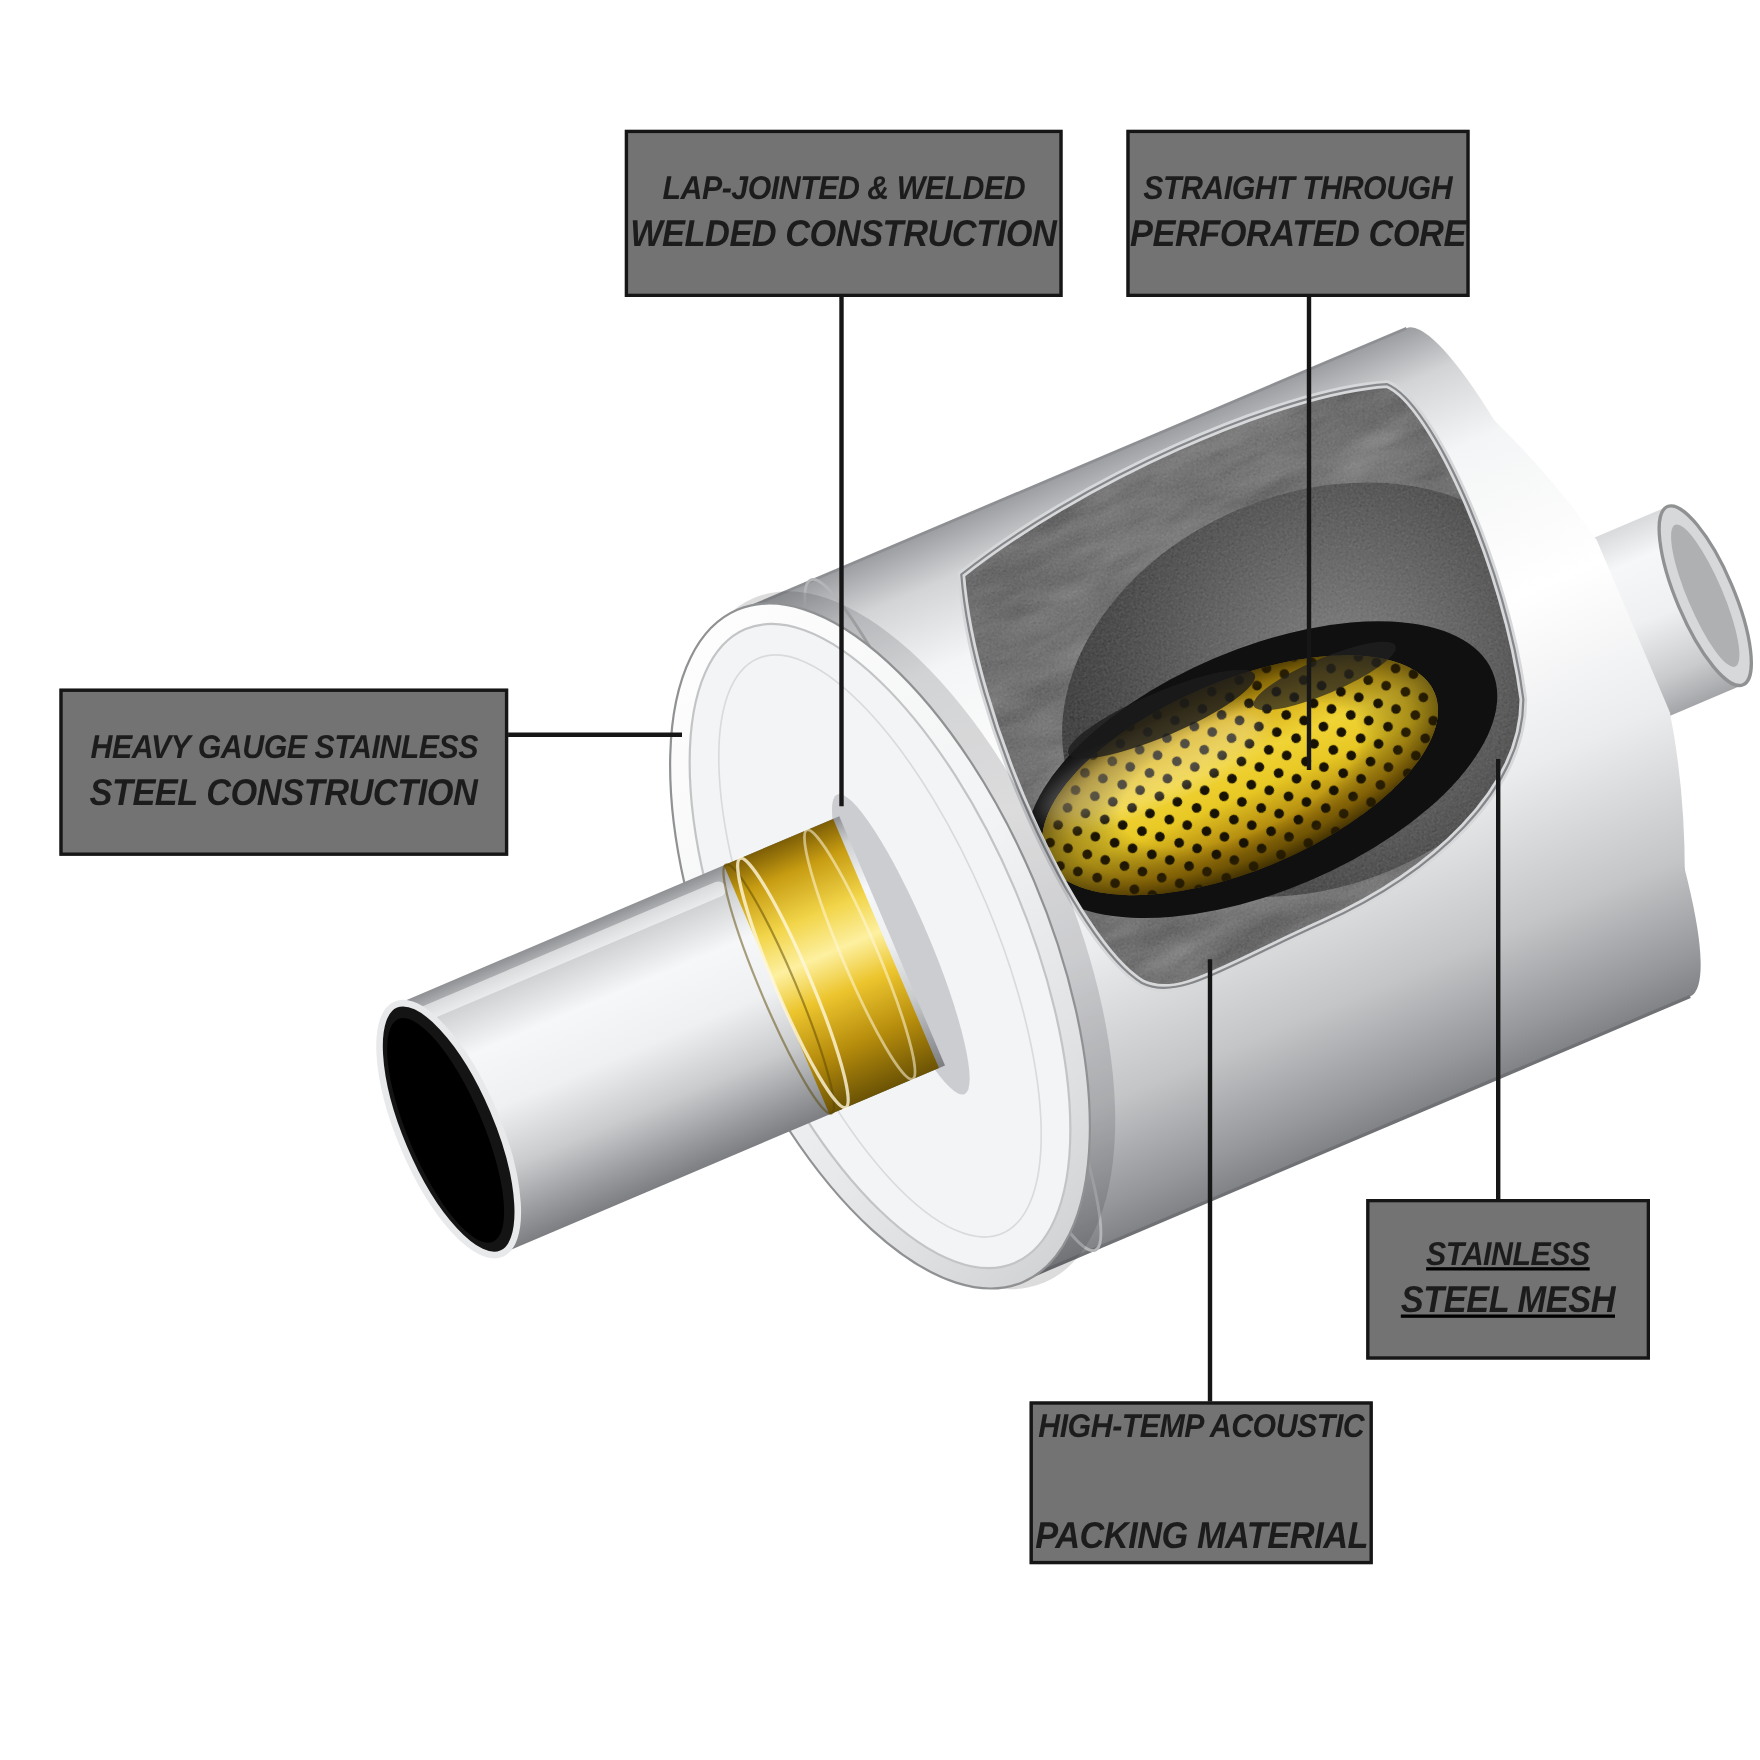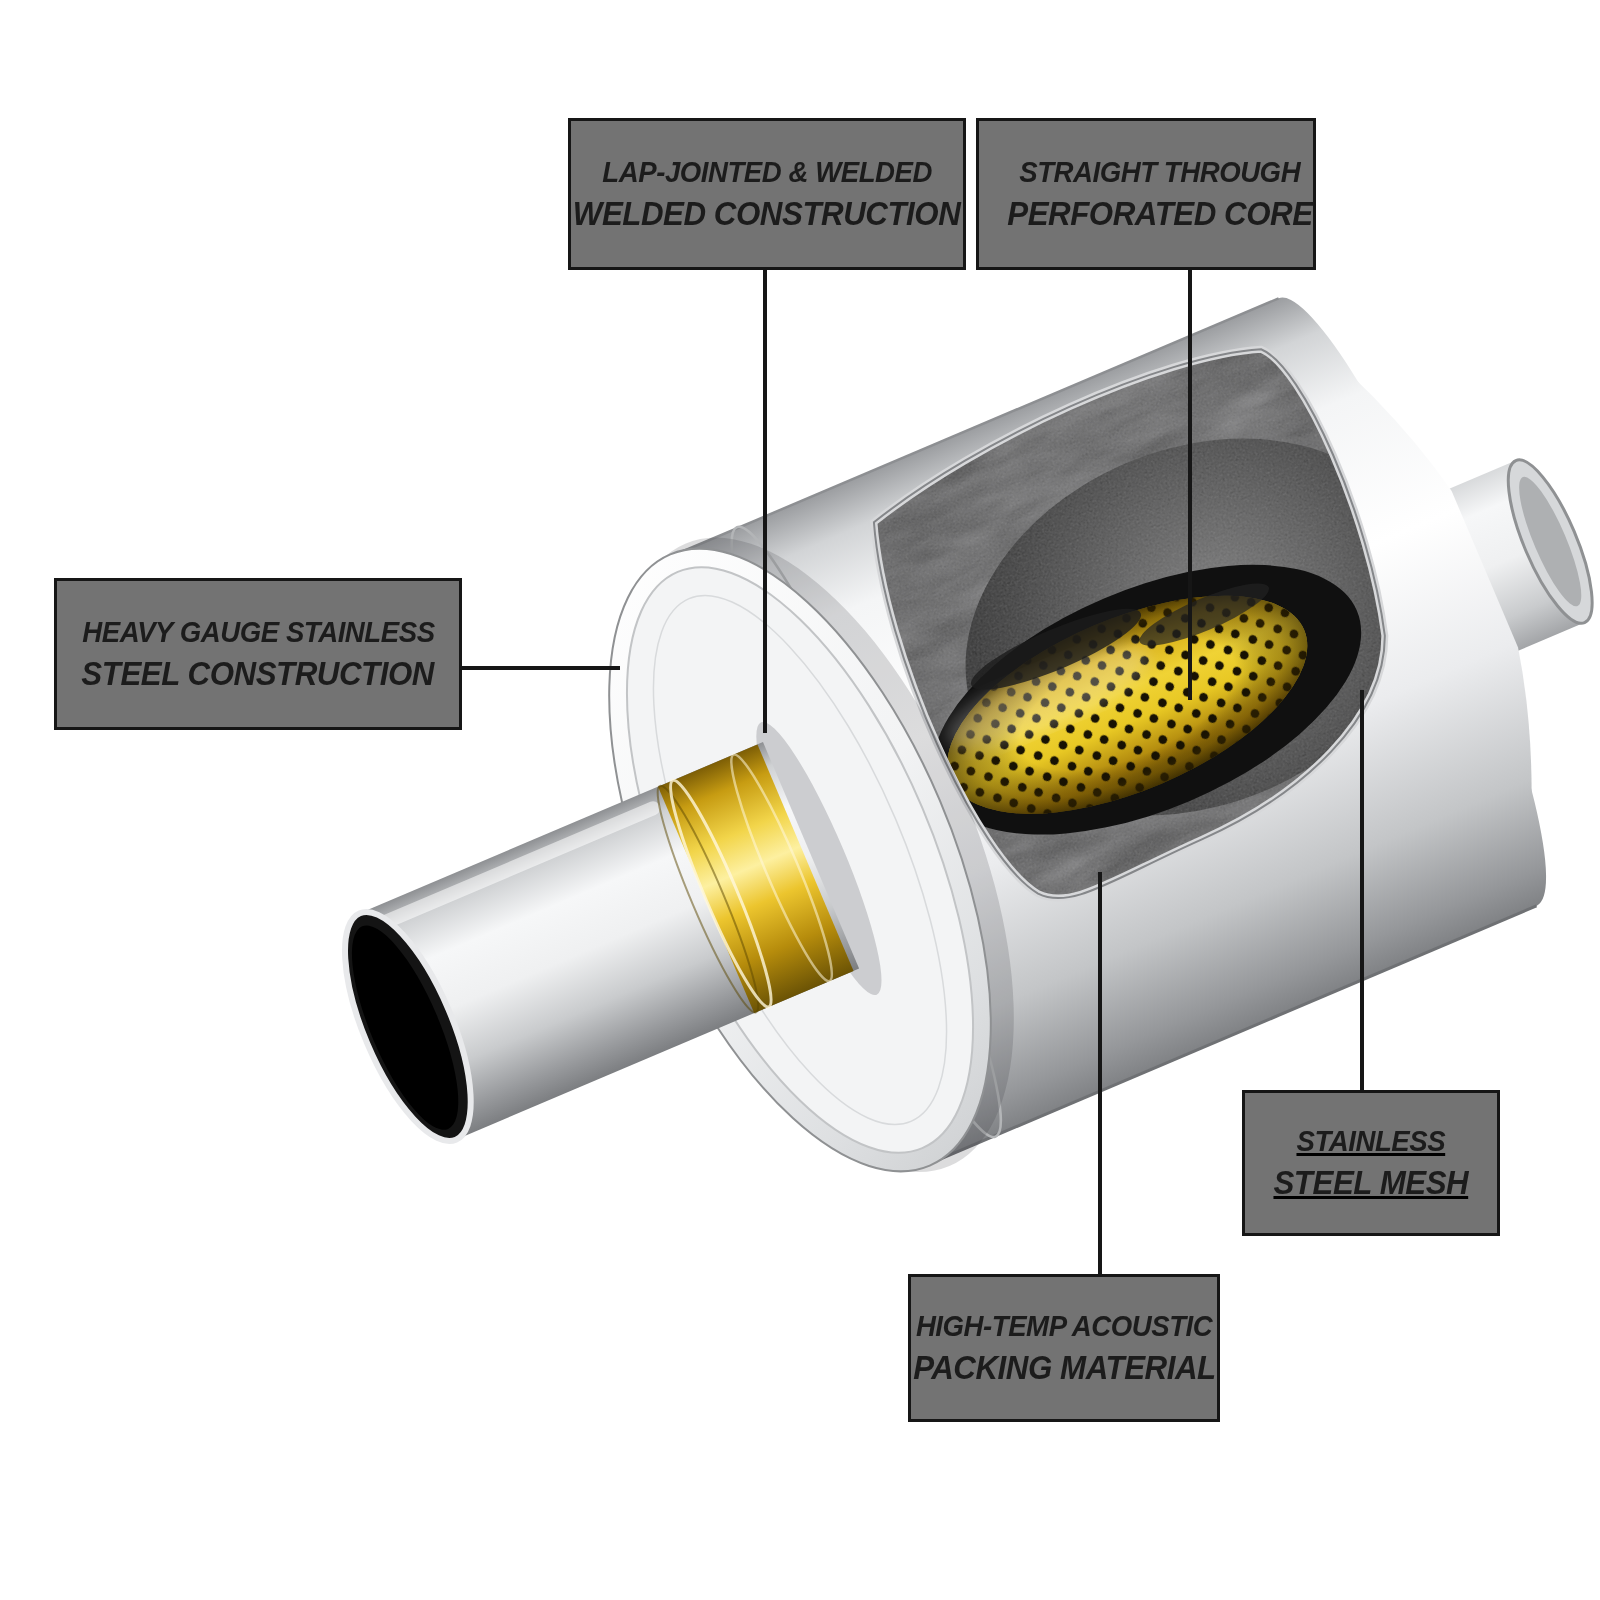--- a/index.html
+++ b/index.html
@@ -176,33 +176,33 @@
       <line x1="1362" y1="1092" x2="1362" y2="690"></line>
       <line x1="1100" y1="1276" x2="1100" y2="872"></line>
     </g>
   </svg>
 
   <div class="callout" style="left:568px;top:118px;width:392px;height:146px;">
     <span class="l1">LAP-JOINTED &amp; WELDED</span>
     <span class="l2">WELDED CONSTRUCTION</span>
   </div>
 
-  <div class="callout" style="left:976px;top:118px;width:306px;height:146px;padding-left:28px;">
+  <div class="callout" style="left:1024px;top:118px;width:306px;height:146px;">
     <span class="l1">STRAIGHT THROUGH</span>
     <span class="l2">PERFORATED CORE</span>
   </div>
 
-  <div class="callout" style="left:54px;top:578px;width:402px;height:146px;">
+  <div class="callout" style="left:54px;top:626px;width:402px;height:146px;">
     <span class="l1">HEAVY GAUGE STAINLESS</span>
     <span class="l2">STEEL CONSTRUCTION</span>
   </div>
 
   <div class="callout" style="left:1242px;top:1090px;width:252px;height:140px;text-decoration:underline;">
     <span class="l1">STAINLESS</span>
     <span class="l2">STEEL MESH</span>
   </div>
 
-  <div class="callout" style="left:908px;top:1274px;width:306px;height:142px;">
+  <div class="callout" style="left:936px;top:1274px;width:306px;height:142px;justify-content:space-between;">
     <span class="l1">HIGH-TEMP ACOUSTIC</span>
     <span class="l2">PACKING MATERIAL</span>
   </div>
 
 </div>
 
 </body></html>

